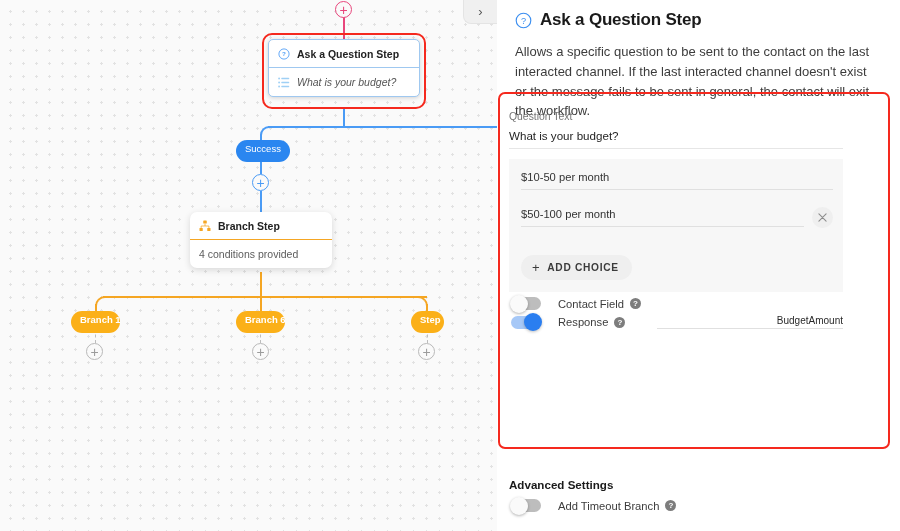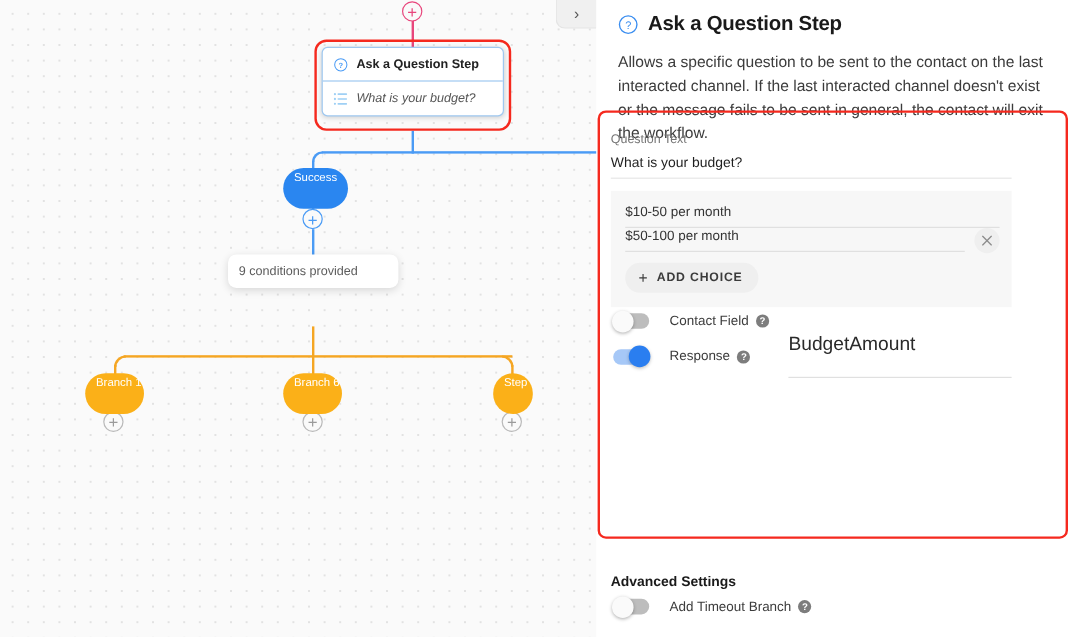--- a/index.html
+++ b/index.html
@@ -88,27 +88,27 @@
     box-shadow: 0 2px 7px rgba(0,0,0,0.14);
     border-radius: 7px;
   }
   .node.branch .node-head { border-bottom: 1.5px solid #f5a623; font-style: normal; }
   .node.branch .node-body { font-style: normal; color: #5c5c5c; font-size: 10.5px; }
 
   .pill {
     position: absolute; z-index: 12;
     border-radius: 999px;
     font-size: 9.5px; color: #fff;
-    padding: 3px 9px 20px;
+    padding: 3px 9px 8px;
     text-align: center;
     white-space: nowrap;
     cursor: pointer;
   }
   .pill.blue { background: #2a86f0; }
-  .pill.orange { background: #fbb018; }
+  .pill.orange { background: #fbb018; font-weight: bold; }
 
   .dashed { position: absolute; width: 0; border-left: 1.4px dashed #bdbdbd; z-index: 2; }
 
   
   .icn { display: inline-flex; flex: none; }
 
   
   .panel {
     position: relative;
     width: 403px; height: 531px;
@@ -156,22 +156,23 @@
   .select-row .sv { font-size: 11.6px; color: #1f1f1f; flex: 1; }
   .chev { color: #8a8a8a; font-size: 11px; line-height: 1; }
 
   .choices {
     margin-top: 10px;
     background: #f7f7f7;
     padding: 12px 10px 12px 12px;
   }
   .choice-row {
     display: flex; align-items: center; gap: 8px;
-  }
-  .choice-row:last-of-type { margin-bottom: 8px; }
+    margin-bottom: 17px;
+  }
+  .choice-row:last-of-type { margin-bottom: 27px; }
   .choice-input {
     flex: 1;
     font-size: 11.2px; color: #333;
     padding-bottom: 6px;
     border-bottom: 1px solid #e0e0e0;
   }
   .close-circle {
     width: 21px; height: 21px; border-radius: 50%;
     background: #efefef;
     display: flex; align-items: center; justify-content: center;
@@ -211,22 +212,22 @@
   .toggle-label { font-size: 11.2px; color: #3c3c3c; margin-left: 17px; }
   .help-icon {
     width: 11px; height: 11px; border-radius: 50%;
     background: #7d7d7d; color: #fff;
     font-size: 8px; font-weight: bold;
     display: inline-flex; align-items: center; justify-content: center;
     margin-left: 6px; flex: none; cursor: pointer;
   }
   .var-value {
     margin-left: auto; width: 186px;
-    font-size: 16px; color: #2a2a2a;
-    padding-bottom: 17px; border-bottom: 1px solid #e0e0e0;
+    font-size: 10px; color: #2a2a2a;
+    padding-bottom: 2px; border-bottom: 1px solid #e0e0e0; text-align: right;
   }
 
   .advanced {
     position: absolute; left: 509px; top: 478px; width: 380px;
   }
   .adv-title { font-size: 11.6px; font-weight: bold; color: #1a1a1a; }
 </style>
 </head>
 <body>
 
@@ -273,21 +274,32 @@
     <div class="edge" style="left:260px; top:134px; width:2px; height:18px; border-radius:2px;"></div>
     <div style="position:absolute; left:260px; top:126px; width:9px; height:9px; border-left:2px solid #4a9bf5; border-top:2px solid #4a9bf5; border-top-left-radius:9px; z-index:1;"></div>
 
     <div class="pill blue" style="left:236px; top:140px;">Success</div>
 
     <div class="edge" style="left:260px; top:160px; width:2px; height:14px;"></div>
     <div class="plus" style="left:252px; top:174px;">+</div>
     <div class="edge" style="left:260px; top:191px; width:2px; height:22px;"></div>
 
     <div class="node branch">
-      <div class="node-body">9 conditions provided</div>
+      <div class="node-head">
+        <span class="icn">
+          <svg width="12" height="12" viewBox="0 0 24 24">
+            <rect x="8.5" y="1" width="7" height="6" rx="1.2" fill="#f5a623"></rect>
+            <rect x="1" y="16" width="6.5" height="6" rx="1.2" fill="#f5a623"></rect>
+            <rect x="16.5" y="16" width="6.5" height="6" rx="1.2" fill="#f5a623"></rect>
+            <path d="M12 7.5 V12 M4.3 16 V12 H19.8 V16" fill="none" stroke="#f5a623" stroke-width="1.5"></path>
+          </svg>
+        </span>
+        <span>Branch Step</span>
+      </div>
+      <div class="node-body">4 conditions provided</div>
     </div>
 
     <div class="edge-orange" style="left:260px; top:272px; width:2px; height:40px;"></div>
     <div class="edge-orange" style="left:103px; top:296px; width:324px; height:2px;"></div>
     <div style="position:absolute; left:95px; top:296px; width:10px; height:10px; border-left:2px solid #f5a623; border-top:2px solid #f5a623; border-top-left-radius:10px; z-index:1;"></div>
     <div style="position:absolute; left:418px; top:296px; width:10px; height:10px; border-right:2px solid #f5a623; border-top:2px solid #f5a623; border-top-right-radius:10px; z-index:1;"></div>
     <div class="edge-orange" style="left:95px; top:304px; width:2px; height:8px;"></div>
     <div class="edge-orange" style="left:426px; top:304px; width:2px; height:8px;"></div>
 
     <div class="pill orange" style="left:71px; top:311px; width:49px;">Branch 1</div>

